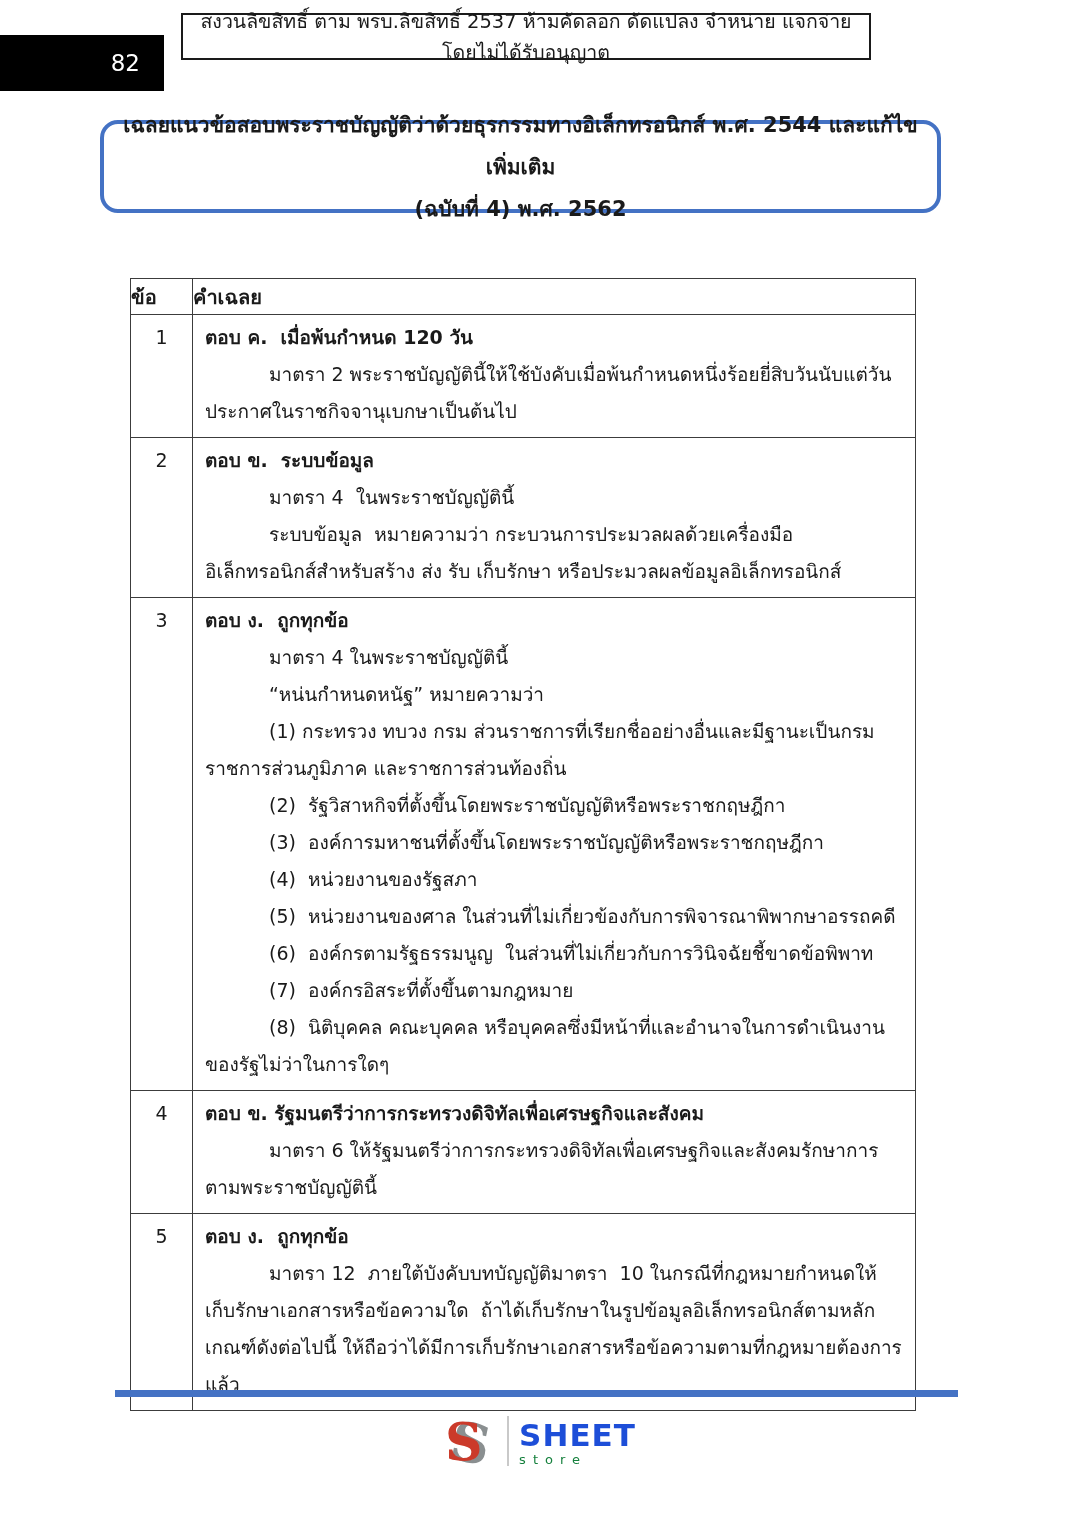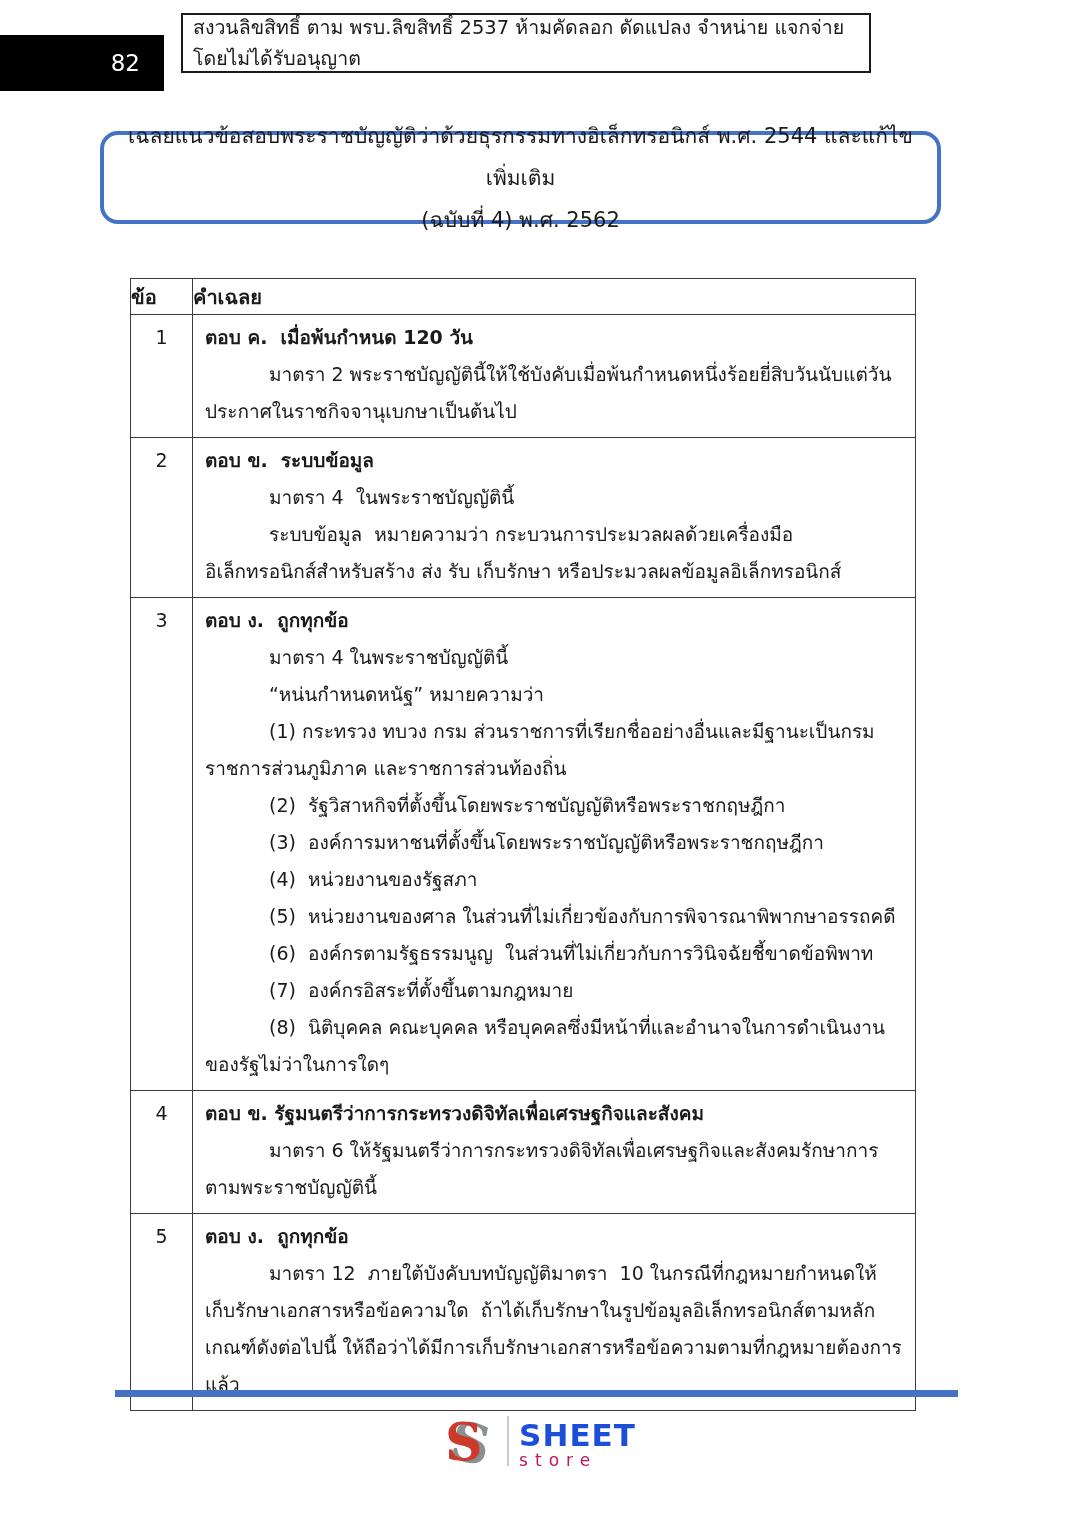--- a/index.html
+++ b/index.html
@@ -20,37 +20,37 @@
     background:#000;
     color:#fff;
     display:flex; align-items:center; justify-content:flex-end;
     padding-right:24px;
     font-size:23px;
   }
 
   
   .copyright-box {
     position:absolute; left:181px; top:13px;
-    width:690px; height:60px;
+    width:690px; height:47px;
     border:2px solid #1a1a1a;
     display:flex; align-items:center; justify-content:center;
     font-size:19.5px;
-    text-align:left;
+    text-align:center;
     padding:0 10px;
   }
 
   
   .title-box {
-    position:absolute; left:100px; top:131px;
+    position:absolute; left:100px; top:120px;
     width:841px; height:93px;
     border:4px solid #4472C4;
     border-radius:18px;
     display:flex; flex-direction:column; justify-content:center;
     text-align:center;
-    font-weight:normal;
+    font-weight:bold;
     font-size:21px;
     line-height:42px;
     padding:0 14px;
   }
 
   
   table.answers {
     position:absolute; left:130px; top:278px;
     width:786px;
     border-collapse:collapse;
@@ -108,22 +108,22 @@
   }
   .logo-textblock { display:flex; flex-direction:column; }
   .logo-text {
     font-size:31px; font-weight:bold;
     color:#1d4ed8;
     letter-spacing:1px;
     line-height:34px;
     margin-top:6px;
   }
   .logo-subtext {
-    font-size:17px;
-    color:#be185d;
+    font-size:13px;
+    color:#15803d;
     letter-spacing:7px;
     line-height:16px;
   }
 </style>
 </head>
 <body>
 
 <div class="page">
 
   <div class="page-num">

